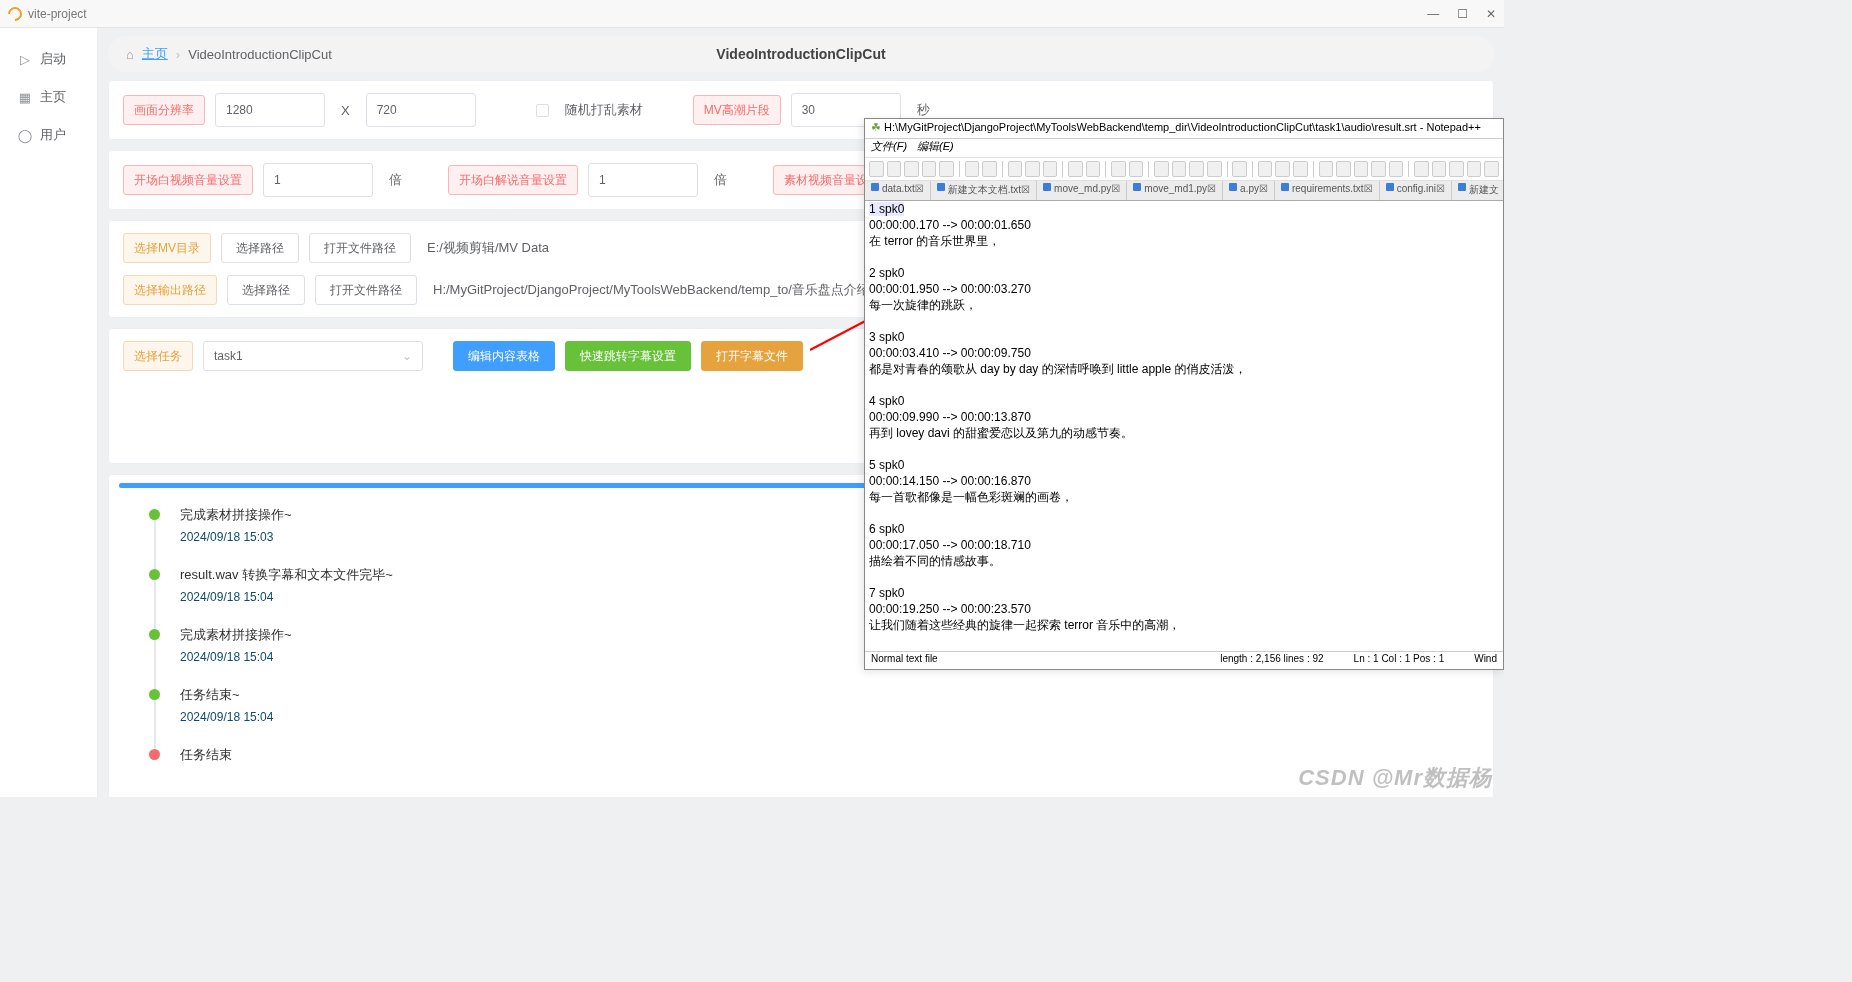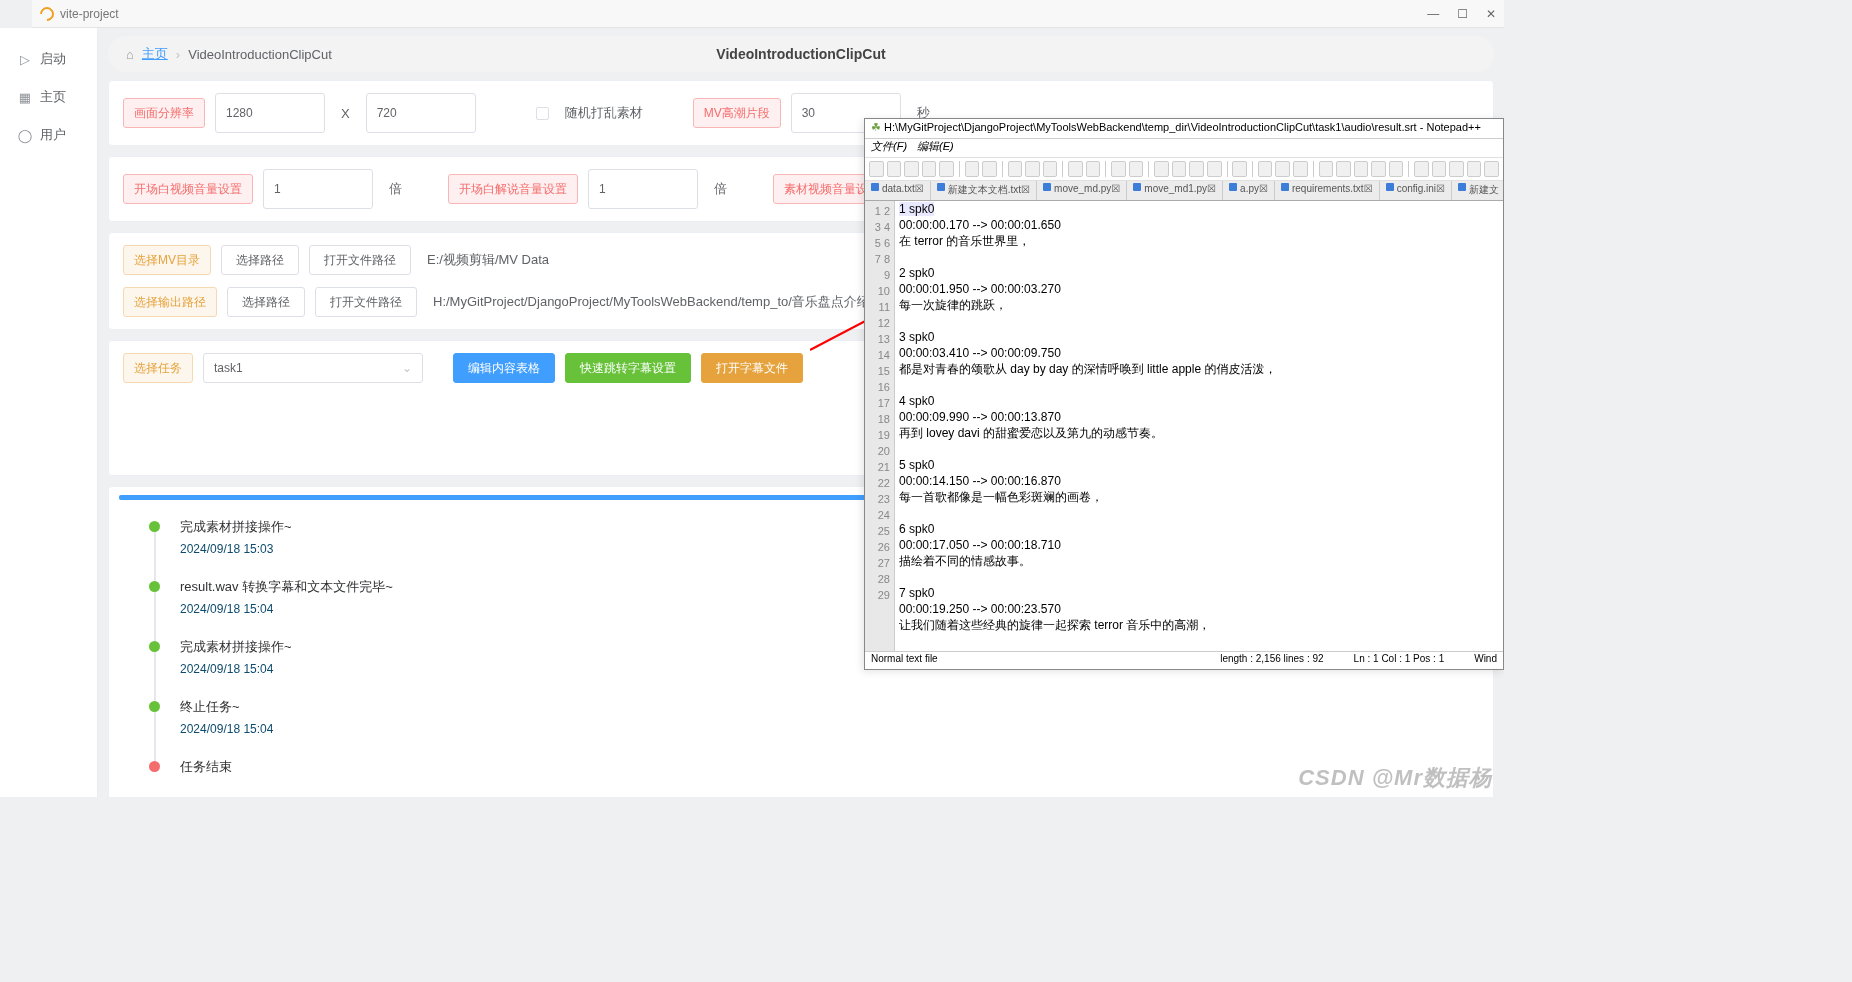--- a/index.html
+++ b/index.html
@@ -1,36 +1,36 @@
 <!DOCTYPE html>
 <html><head>
 <meta charset="utf-8">
 <style>
 * { box-sizing: border-box; margin: 0; padding: 0; font-family: "Helvetica Neue", Arial, "Microsoft YaHei", sans-serif; }
 body { background: #eef0f2; font-size: 13px; color: #606266; position: relative; overflow: hidden; width: 1504px; height: 797px; }
-.titlebar { height: 28px; background: #f8f8f8; display: flex; align-items: center; padding: 0 8px; border-bottom: 1px solid #e4e4e4; margin-left: 32px; }
+.titlebar { height: 28px; background: #f8f8f8; display: flex; align-items: center; padding: 0 8px; border-bottom: 1px solid #e4e4e4; }
 .titlebar .logo { width: 14px; height: 14px; border: 2px solid #f0a020; border-radius: 50%; margin-right: 6px; border-bottom-color: transparent; transform: rotate(45deg); }
 .titlebar .title { font-size: 12px; color: #777; }
 .titlebar .winbtns { margin-left: auto; display: flex; gap: 18px; color: #666; font-size: 12px; }
 .app { display: flex; height: calc(100% - 28px); }
 .sidebar { width: 98px; background: #fff; padding: 12px 0; border-right: 1px solid #ececec; }
 .sidebar-item { display: flex; align-items: center; gap: 8px; padding: 10px 18px; color: #606266; cursor: pointer; font-size: 13px; }
 .sidebar-item .ico { width: 14px; height: 14px; display: inline-flex; align-items: center; justify-content: center; color: #909399; }
 .main { flex: 1; display: flex; flex-direction: column; }
 .breadcrumb-bar { margin: 8px 10px 8px 10px; height: 36px; background: #f3f3f3; border-radius: 18px; display: flex; align-items: center; padding: 0 18px; position: relative; }
 .breadcrumb-bar .home-ico { color: #999; margin-right: 8px; }
 .breadcrumb-bar a { color: #409EFF; text-decoration: underline; }
 .breadcrumb-bar .sep { color: #c0c4cc; margin: 0 8px; }
 .breadcrumb-bar .page-title { position: absolute; left: 50%; transform: translateX(-50%); font-weight: bold; color: #444; font-size: 14px; }
 .content { flex: 1; padding: 0 10px 8px 10px; overflow: auto; }
 .card { background: #fff; border-radius: 4px; padding: 12px 14px; margin-bottom: 10px; border: 1px solid #ebeef5; }
 .row { display: flex; align-items: center; gap: 10px; flex-wrap: wrap; }
 .label-box { height: 30px; padding: 0 10px; display: inline-flex; align-items: center; border: 1px solid #fab6b6; color: #f56c6c; background: #fef0f0; border-radius: 3px; font-size: 12px; }
 .label-box.orange { border-color: #f5dab1; color: #e6a23c; background: #fdf6ec; }
-input.el, select.el { height: 40px; border: 1px solid #dcdfe6; border-radius: 3px; padding: 0 10px; font-size: 12px; color: #606266; outline: none; }
+input.el, select.el { height: 34px; border: 1px solid #dcdfe6; border-radius: 3px; padding: 0 10px; font-size: 12px; color: #606266; outline: none; }
 .w-110 { width: 110px; }
 .static-txt { color: #606266; padding: 0 6px; }
 .checkbox { width: 13px; height: 13px; border: 1px solid #dcdfe6; border-radius: 2px; display: inline-block; margin-right: 6px; }
 .btn { height: 30px; padding: 0 14px; border-radius: 3px; border: 1px solid #dcdfe6; background: #fff; cursor: pointer; font-size: 12px; color: #606266; display: inline-flex; align-items: center; }
 .btn.primary { background: #409EFF; color: #fff; border-color: #409EFF; }
 .btn.success { background: #67c23a; color: #fff; border-color: #67c23a; }
 .btn.warning { background: #e6a23c; color: #fff; border-color: #e6a23c; }
 .btn.danger { background: #f56c6c; color: #fff; border-color: #f56c6c; }
 .task-select { height: 30px; border: 1px solid #dcdfe6; border-radius: 3px; padding: 0 10px; width: 220px; display: flex; align-items: center; justify-content: space-between; color: #606266; font-size: 12px; }
 .right-align { display: flex; justify-content: flex-end; gap: 10px; margin-top: 10px; }
@@ -193,21 +193,21 @@
             <div class="tl-item">
               <div class="tl-dot "></div>
     <div>
                 <div class="tl-title">完成素材拼接操作~</div>
     <div class="tl-time">2024/09/18 15:04</div>
               </div>
             </div>
             <div class="tl-item">
               <div class="tl-dot "></div>
     <div>
-                <div class="tl-title">终止任务~</div>
+                <div class="tl-title">任务结束~</div>
     <div class="tl-time">2024/09/18 15:04</div>
               </div>
             </div>
             <div class="tl-item">
               <div class="tl-dot red"></div>
     <div>
                 <div class="tl-title">任务结束</div>
     </div>
             </div>
           </div>
@@ -281,50 +281,20 @@
       <div class="npp-tab"><span class="dot"></span>data.txt☒</div>
       <div class="npp-tab"><span class="dot"></span>新建文本文档.txt☒</div>
       <div class="npp-tab"><span class="dot"></span>move_md.py☒</div>
       <div class="npp-tab"><span class="dot"></span>move_md1.py☒</div>
       <div class="npp-tab"><span class="dot"></span>a.py☒</div>
       <div class="npp-tab"><span class="dot"></span>requirements.txt☒</div>
       <div class="npp-tab"><span class="dot"></span>config.ini☒</div>
       <div class="npp-tab"><span class="dot"></span>新建文</div>
     </div>
   <div class="npp-editor">
-    <div class="npp-gutter" id="npp-gutter">1
-2
-3
-4
-5
-6
-7
-8
-9
-10
-11
-12
-13
-14
-15
-16
-17
-18
-19
-20
-21
-22
-23
-24
-25
-26
-27
-28
-29
-</div>
     <div class="npp-code" id="npp-code"><span class="hl">1 spk0</span>
 00:00:00.170 --&gt; 00:00:01.650
 在 terror 的音乐世界里，
 
 2 spk0
 00:00:01.950 --&gt; 00:00:03.270
 每一次旋律的跳跃，
 
 3 spk0
 00:00:03.410 --&gt; 00:00:09.750

